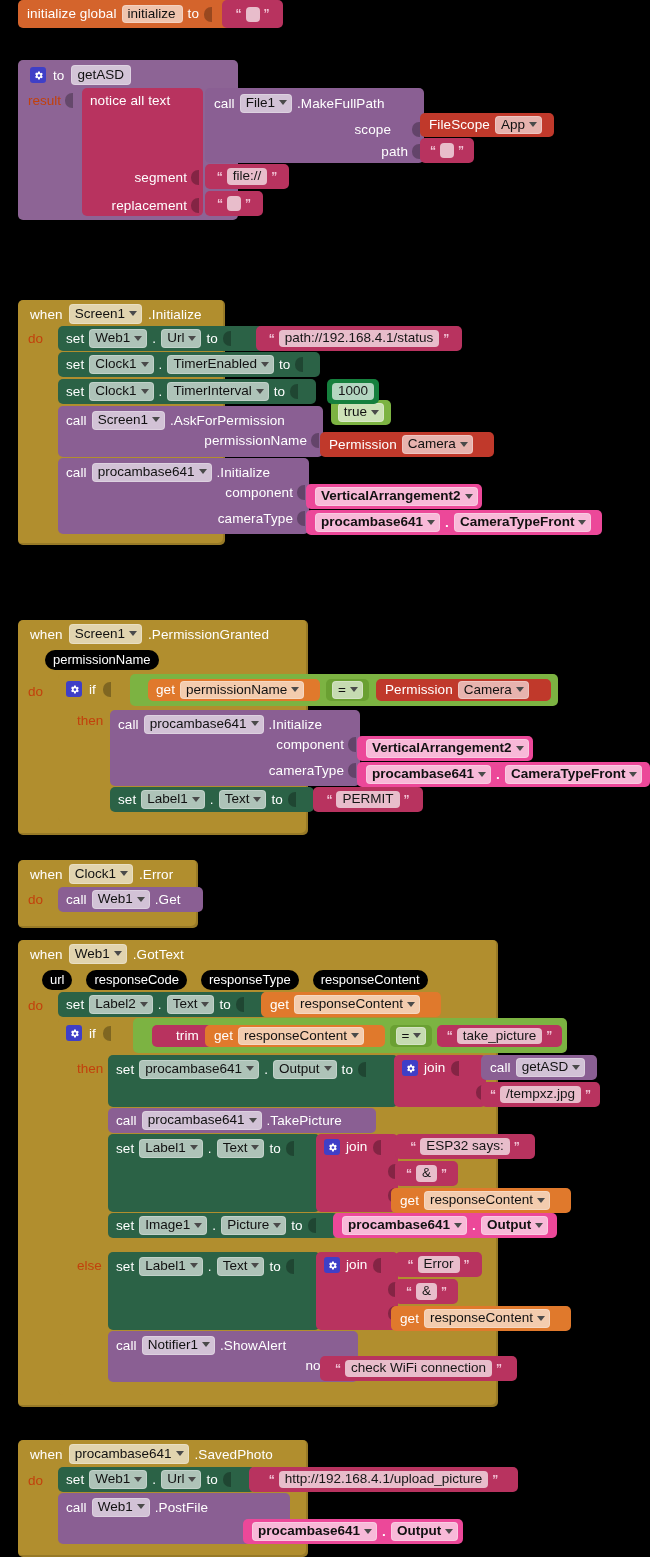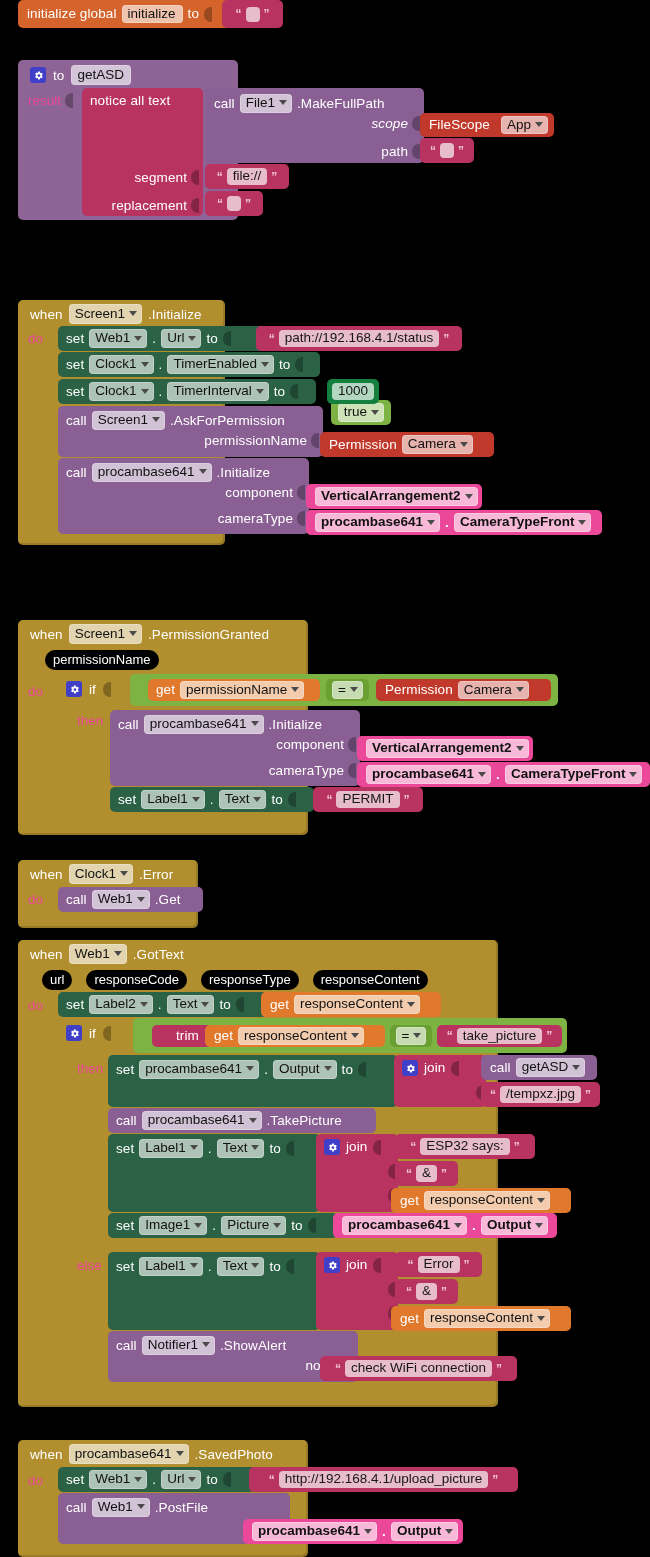--- a/index.html
+++ b/index.html
@@ -69,21 +69,21 @@
 
   
   .socket { display:inline-block; width:8px; height:15px; flex:0 0 auto;
             border-radius:7px 0 0 7px; background:rgba(0,0,0,.28); }
 
   
   .param { background:#000; color:#fff; border-radius:10px; padding:2px 8px 3px;
            font-size:13px; display:inline-block; }
 
   
-  .kw { color:#ec4899; font-size:13.5px; }
+  .kw { color:#c2410c; font-size:13.5px; }
 </style>
 </head>
 <body>
 
 <div class="blk initg" style="left:18px; top:0px; width:214px; height:28px; display:flex; align-items:center; padding-left:9px;">
   <div class="row">
     <span class="lbl">initialize global</span>
     <span class="field noarrow">initialize</span>
     <span class="lbl">to</span>
     <span class="socket"></span>
@@ -127,31 +127,31 @@
 
 <div class="blk purple2" style="left:205px; top:88px; width:219px; height:75px;">
   <div class="row" style="padding:6px 0 0 9px;">
     <span class="lbl">call</span>
     <span class="field">
       <span>File1</span>
         <i class="caret"></i>
     </span>
     <span class="lbl">.MakeFullPath</span>
   </div>
-  <div class="row" style="position:absolute; right:4px; top:28px; gap:4px;font-style:italic;">
+  <div class="row" style="position:absolute; right:4px; top:34px; gap:21px;">
     <span class="lbl">scope</span>
     <span class="socket"></span>
   </div>
   <div class="row" style="position:absolute; right:4px; top:56px; gap:4px;">
     <span class="lbl">path</span>
     <span class="socket"></span>
   </div>
 </div>
 
-<div class="blk red" style="left:420px; top:113px; width:134px; height:24px; display:flex; align-items:center; gap:11px; padding-left:9px;">
+<div class="blk red" style="left:420px; top:113px; width:134px; height:24px; display:flex; align-items:center; gap:5px; padding-left:9px;">
   <span class="lbl">FileScope</span>
   <span class="field">
     <span>App</span>
       <i class="caret"></i>
   </span>
 </div>
 
 <div class="blk text" style="left:420px; top:138px; width:54px; height:25px; display:flex; align-items:center; justify-content:center; gap:3px;">
   <span class="quote">“</span>
   <span class="pill"></span>

